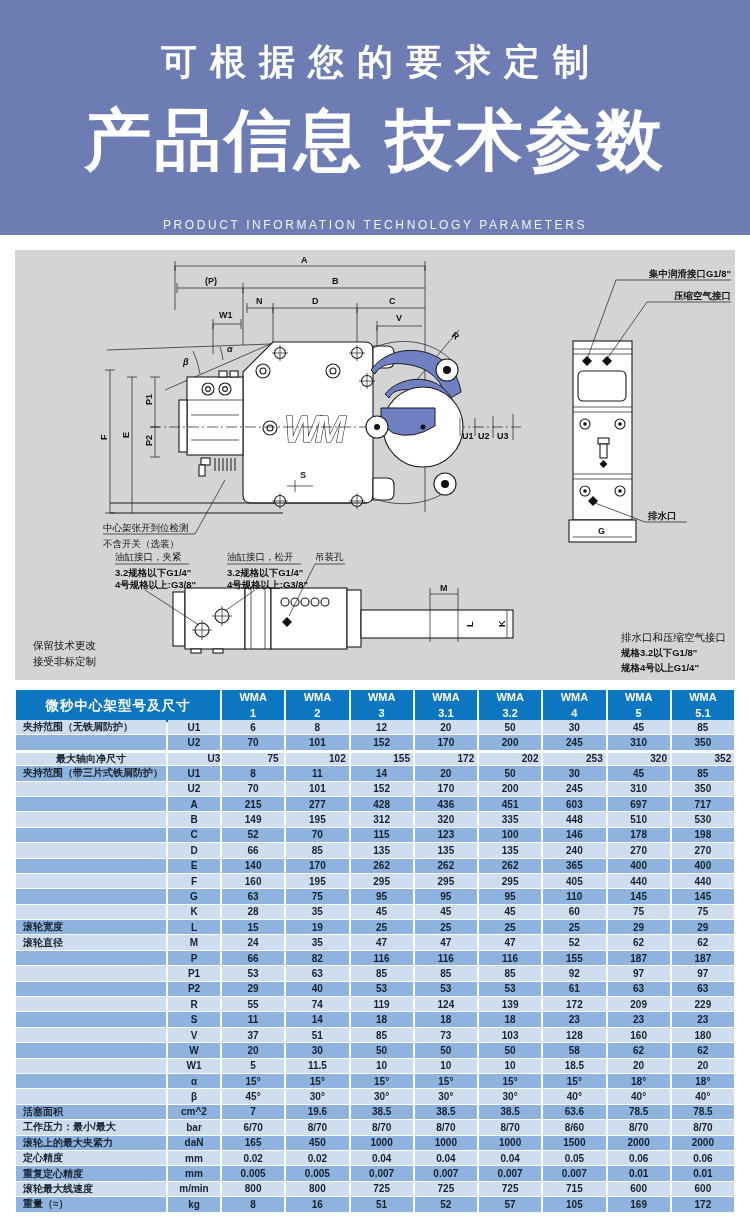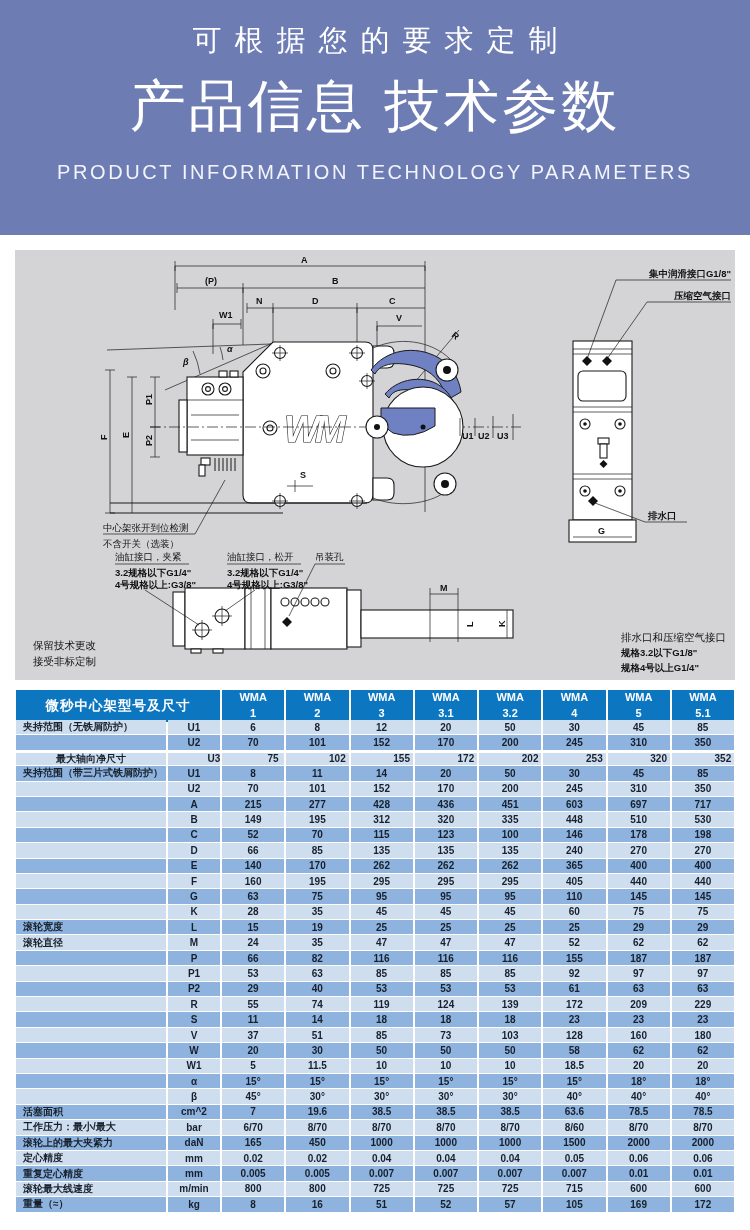--- a/index.html
+++ b/index.html
@@ -1,23 +1,23 @@
 <!DOCTYPE html>
 <html><head>
 <meta charset="utf-8">
 <style>
   html,body{margin:0;padding:0;background:#fff;}
   .page{position:relative;width:750px;height:1230px;background:#fff;overflow:hidden;
         font-family:"Liberation Sans",sans-serif;}
   
   .banner{position:absolute;left:0;top:0;width:750px;height:235px;background:#6e7cb4;
           color:#fff;text-align:center;}
-  .tagline{padding-top:21px;font-size:29px;font-weight:400;letter-spacing:13px;text-indent:13px;}
-  .big-title{margin-top:8px;font-size:56px;font-weight:400;letter-spacing:3px;}
-  .subtitle{margin-top:16px;font-size:20px;font-weight:500;letter-spacing:2.6px;color:#f2f4fb;}
+  .tagline{padding-top:38px;font-size:36px;font-weight:700;letter-spacing:13px;text-indent:13px;}
+  .big-title{margin-top:8px;font-size:67px;font-weight:700;letter-spacing:3px;}
+  .subtitle{margin-top:32px;font-size:12px;font-weight:500;letter-spacing:2.6px;color:#f2f4fb;}
   
   .panel{position:absolute;left:15px;top:250px;width:720px;height:430px;background:#d4d4d6;}
   svg{display:block;}
   .ln{stroke:#1a1a1a;stroke-width:1;fill:none;}
   .thin{stroke:#1a1a1a;stroke-width:.7;fill:none;}
   .wht{fill:#fff;stroke:#1a1a1a;stroke-width:1.1;}
   .blu{fill:#6f81c2;stroke:#1a1a1a;stroke-width:1;}
   .blk{fill:#111;}
   text{font-family:"Liberation Sans",sans-serif;fill:#111;}
   .dim{font-size:9px;font-weight:bold;}

